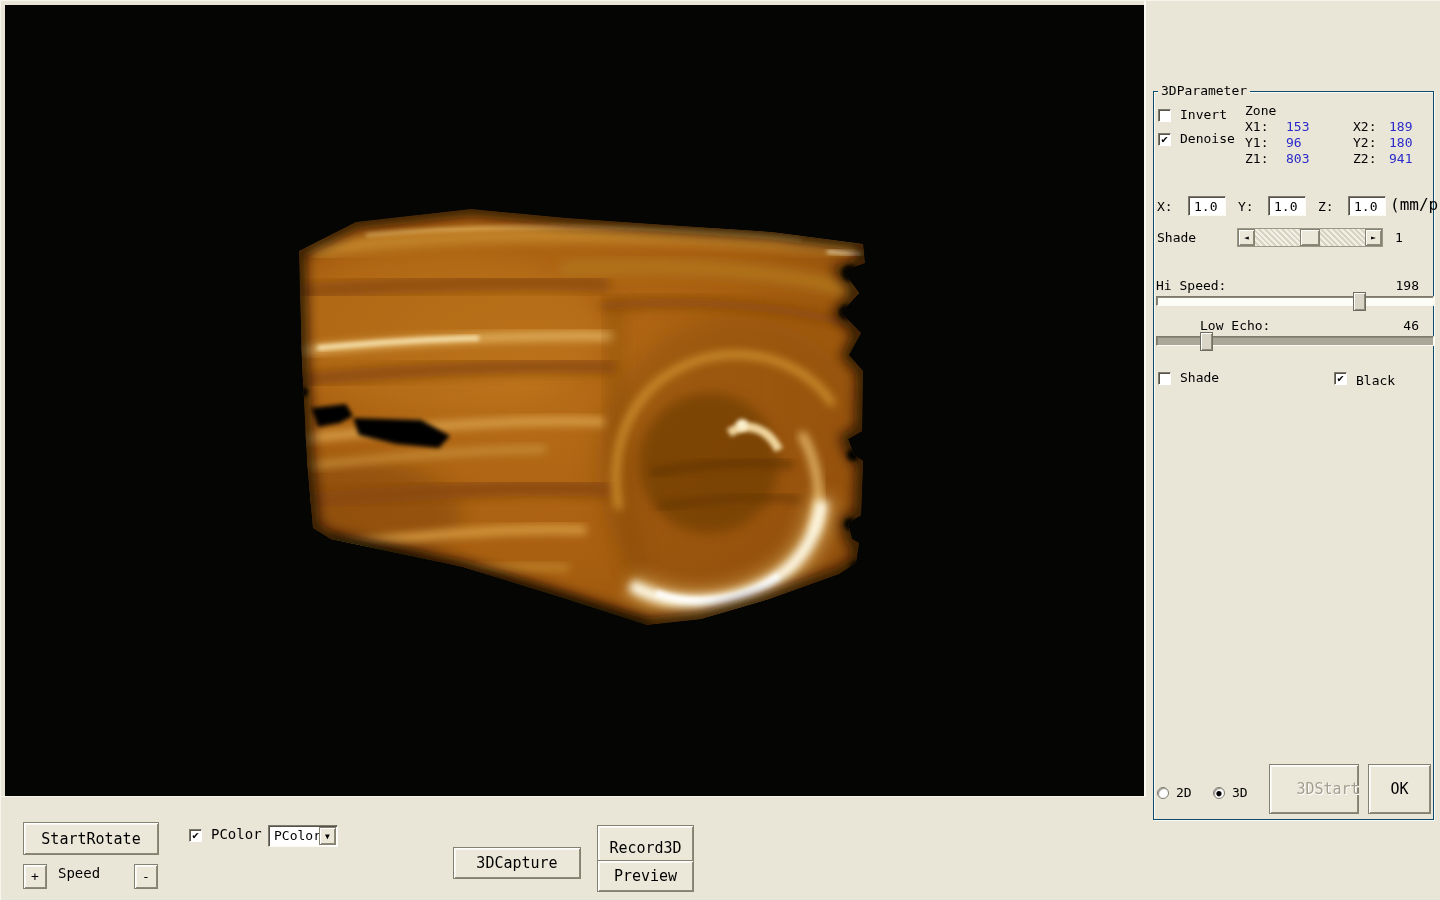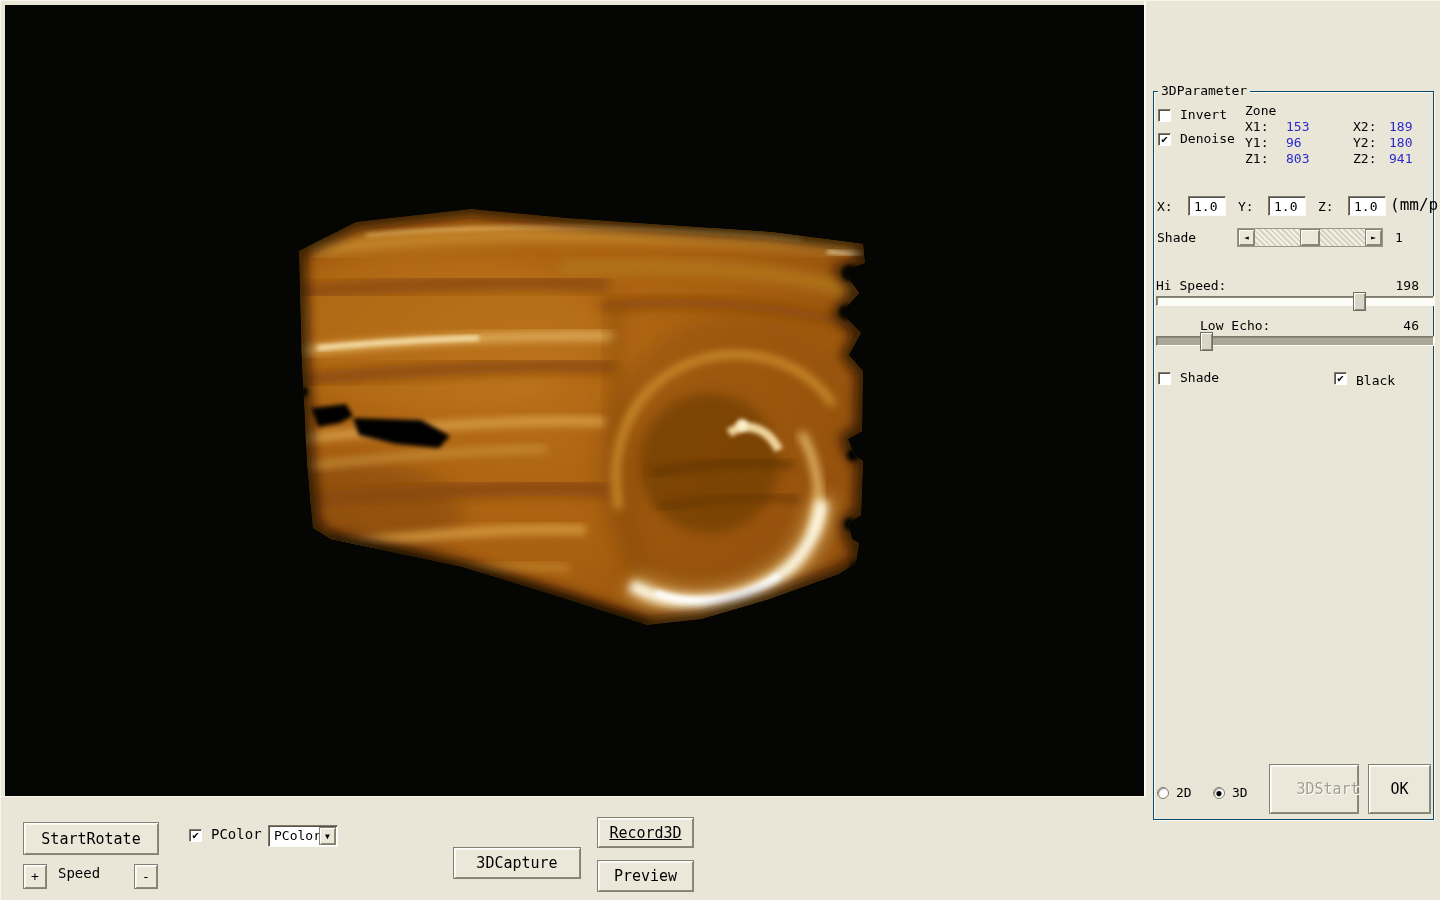--- a/index.html
+++ b/index.html
@@ -332,17 +332,17 @@
       <div class="combo-btn">
         <span>▼</span>
       </div>
     </div>
 
     <div class="btn" style="left:22px; top:67px; width:24px; height:25px; font-size:13px;">+</div>
     <span class="lbl" style="left:57px; top:69px; font-size:14px;">Speed</span>
     <div class="btn" style="left:133px; top:67px; width:24px; height:25px; font-size:13px;">-</div>
 
     <div class="btn" style="left:452px; top:28px; width:128px; height:32px;margin-top:22px;">3DCapture</div>
-    <div class="btn" style="left:596px; top:20px; width:97px; height:31px;text-decoration:underline;">Record3D</div>
+    <div class="btn" style="left:596px; top:28px; width:97px; height:45px;">Record3D</div>
     <div class="btn" style="left:596px; top:63px; width:97px; height:32px;">Preview</div>
   </div>
 
 </div>
 
 </body></html>

